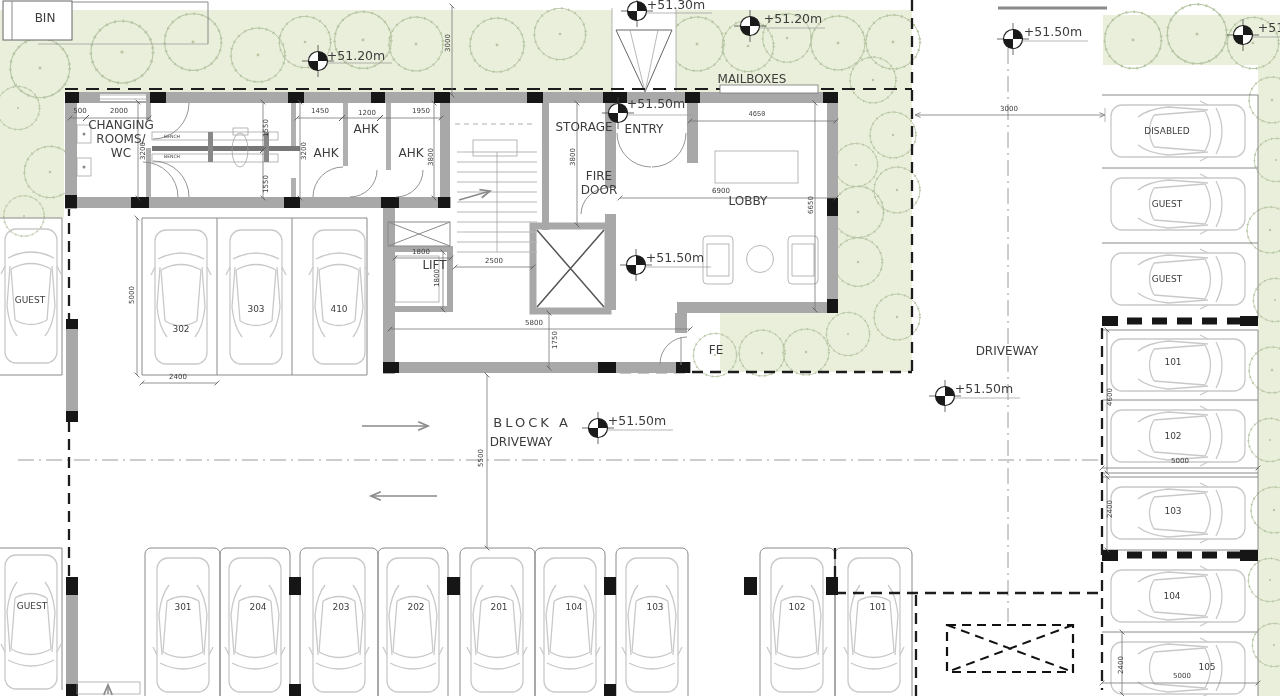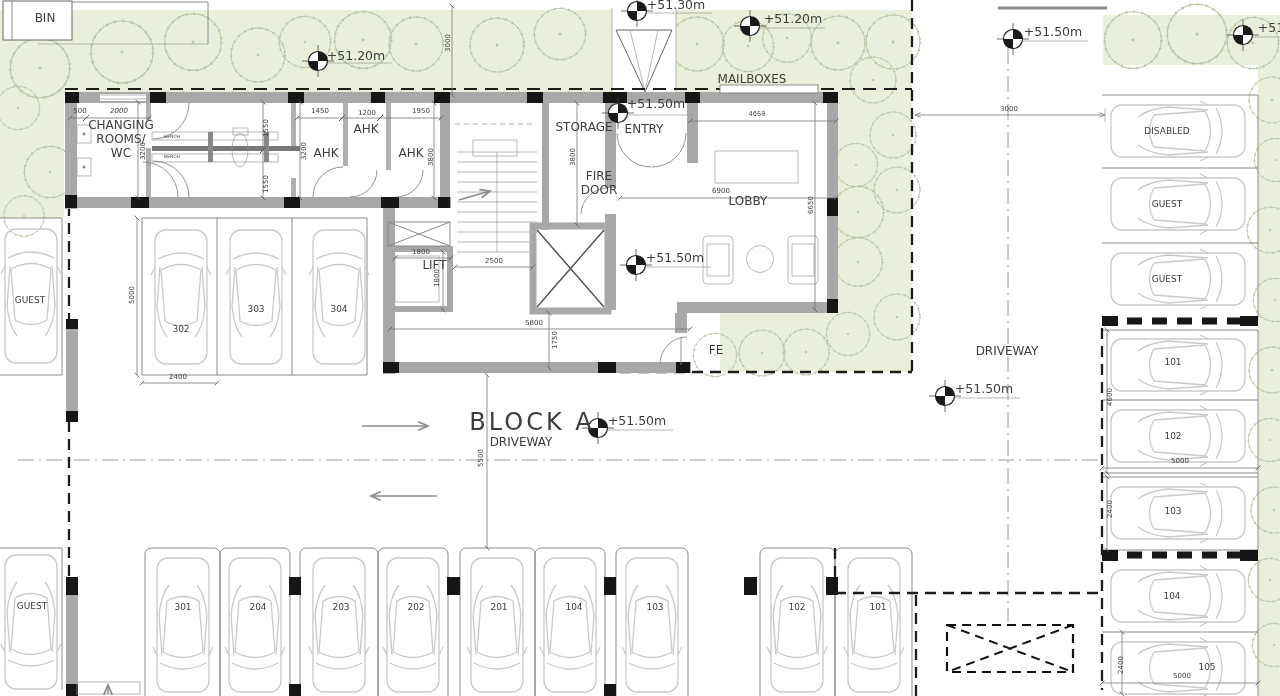--- a/index.html
+++ b/index.html
@@ -12,21 +12,21 @@
   #drawing{position:absolute;left:0;top:0;}
   #labels{position:absolute;left:0;top:0;width:100%;height:100%;pointer-events:none;}
   #labels div{position:absolute;transform:translate(-50%,-50%);color:var(--c-text);
         white-space:pre-line;text-align:center;line-height:1.15;}
   .lbl-room{font-size:12px;}
   .lbl-park{font-size:9px;}
   .lbl-elev{font-size:12.5px;}
   .lbl-dim{font-size:7px;color:#4a4a4a;}
   .rot{transform:translate(-50%,-50%) rotate(-90deg) !important;}
   .tiny{font-size:4.5px;color:#777;}
-  .blocka{font-size:24px;color:var(--c-block);letter-spacing:3px;}
+  .blocka{font-size:13px;color:var(--c-block);letter-spacing:3px;}
   .left{text-align:left;}
   
   .g-land{fill:var(--c-land);}
   .tree{stroke:var(--c-tree);fill:none;}
   .treedot{fill:var(--c-tree);}
   .wall{fill:var(--c-wall);}
   .blk{fill:var(--c-col);}
   .ln{stroke:var(--c-line);stroke-width:1;fill:none;}
   .lnl{stroke:#b5b5b5;stroke-width:1;fill:none;}
   .thin{stroke:#999;stroke-width:.7;fill:none;}
@@ -413,21 +413,21 @@
       <div class="lbl-room" style="left: 752px; top: 80px;">MAILBOXES</div>
       <div class="lbl-room" style="left: 716px; top: 351px;">FE</div>
       <div class="lbl-room tiny" style="left: 172px; top: 137px;">BENCH</div>
       <div class="lbl-room tiny" style="left: 172px; top: 157px;">BENCH</div>
       <div class="lbl-room" style="left: 521px; top: 443px;">DRIVEWAY</div>
       <div class="lbl-room" style="left: 1007px; top: 352px;">DRIVEWAY</div>
       <div class="lbl-room blocka" style="left: 532px; top: 423px;">BLOCK A</div>
       <div class="lbl-park" style="left: 30px; top: 300px;">GUEST</div>
       <div class="lbl-park" style="left: 181px; top: 309px; margin-top: 20px;">302</div>
       <div class="lbl-park" style="left: 256px; top: 309px;">303</div>
-      <div class="lbl-park" style="left: 339px; top: 309px;">304</div>
+      <div class="lbl-park" style="left: 339px; top: 309px;">410</div>
       <div class="lbl-park" style="left: 1167px; top: 131px;">DISABLED</div>
       <div class="lbl-park" style="left: 1167px; top: 204px;">GUEST</div>
       <div class="lbl-park" style="left: 1167px; top: 279px;">GUEST</div>
       <div class="lbl-park" style="left: 1173px; top: 362px;">101</div>
       <div class="lbl-park" style="left: 1173px; top: 436px;">102</div>
       <div class="lbl-park" style="left: 1173px; top: 511px;">103</div>
       <div class="lbl-park" style="left: 1172px; top: 596px;">104</div>
       <div class="lbl-park" style="left: 1171px; top: 667px; margin-left: 36px;">105</div>
       <div class="lbl-park" style="left: 32px; top: 606px;">GUEST</div>
       <div class="lbl-park" style="left: 183px; top: 607px;">301</div>
@@ -442,21 +442,21 @@
       <div class="lbl-elev" style="left: 356px; top: 56px;">+51.20m</div>
       <div class="lbl-elev" style="left: 676px; top: 5px;">+51.30m</div>
       <div class="lbl-elev" style="left: 793px; top: 19px;">+51.20m</div>
       <div class="lbl-elev" style="left: 1287px; top: 28px;">+51.20m</div>
       <div class="lbl-elev" style="left: 1053px; top: 32px;">+51.50m</div>
       <div class="lbl-elev" style="left: 656px; top: 104px;">+51.50m</div>
       <div class="lbl-elev" style="left: 675px; top: 258px;">+51.50m</div>
       <div class="lbl-elev" style="left: 637px; top: 421px;">+51.50m</div>
       <div class="lbl-elev" style="left: 984px; top: 389px;">+51.50m</div>
       <div class="lbl-dim" style="left: 80px; top: 111px;">500</div>
-      <div class="lbl-dim" style="left: 119px; top: 111px; font-style: italic;">2000</div>
+      <div class="lbl-dim" style="left: 119px; top: 111px;">2000</div>
       <div class="lbl-dim" style="left: 320px; top: 111px;">1450</div>
       <div class="lbl-dim" style="left: 367px; top: 113px;">1200</div>
       <div class="lbl-dim" style="left: 421px; top: 111px;">1950</div>
       <div class="lbl-dim rot" style="left: 448px; top: 43px;">3000</div>
       <div class="lbl-dim rot" style="left: 143px; top: 151px;">3200</div>
       <div class="lbl-dim rot" style="left: 266px; top: 128px;">1550</div>
       <div class="lbl-dim rot" style="left: 266px; top: 184px;">1550</div>
       <div class="lbl-dim rot" style="left: 304px; top: 151px;">3200</div>
       <div class="lbl-dim rot" style="left: 431px; top: 157px;">3800</div>
       <div class="lbl-dim rot" style="left: 573px; top: 157px;">3800</div>

